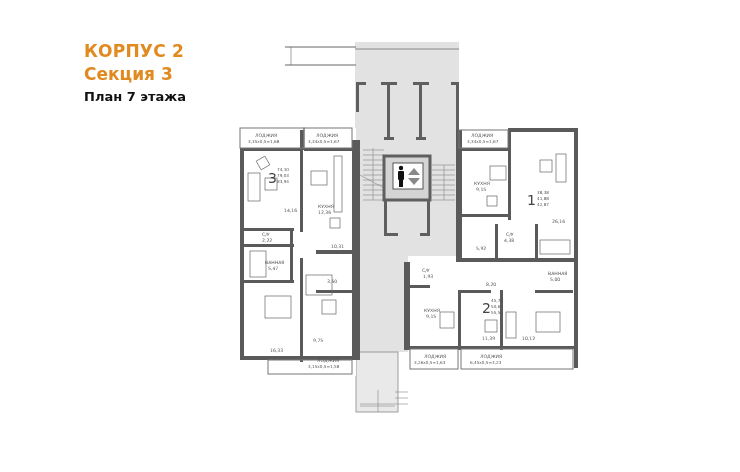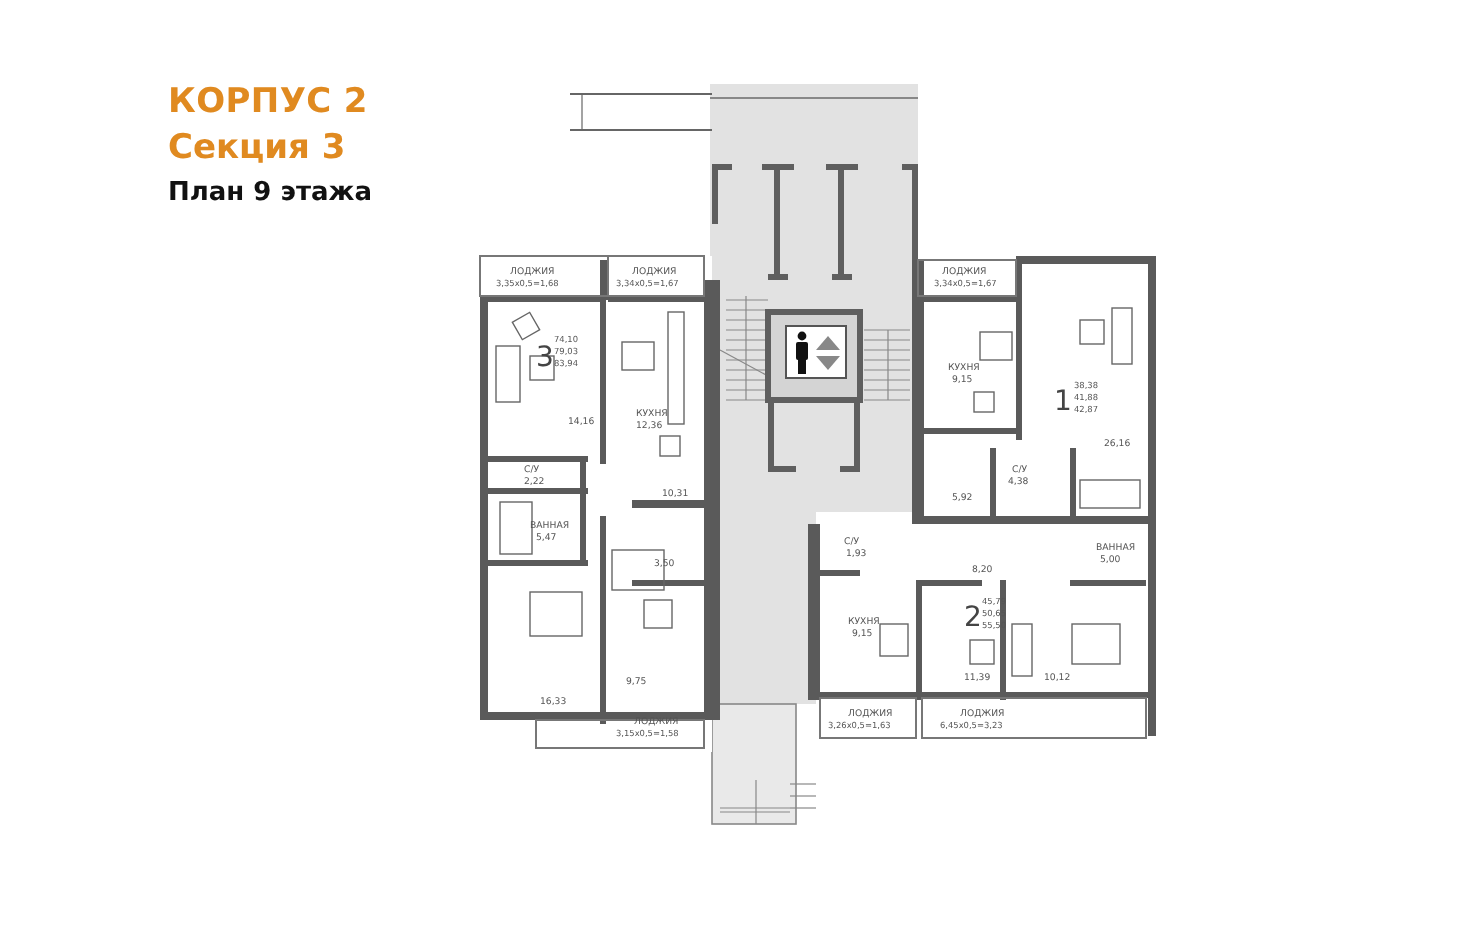--- a/index.html
+++ b/index.html
@@ -12,21 +12,21 @@
     .lbl { font-family: "DejaVu Sans", sans-serif; fill: #555; font-size: 4.6px; }
     .lbl-s { font-family: "DejaVu Sans", sans-serif; fill: #555; font-size: 4.2px; }
     .num { font-family: "DejaVu Sans", sans-serif; fill: #444; font-size: 14px; }
   </style>
 </head>
 <body>
 
 <div class="title-block">
   <div class="t1">КОРПУС 2</div>
   <div class="t2">Секция 3</div>
-  <div class="t3">План 9 этажа</div>
+  <div class="t3">План 7 этажа</div>
 </div>
 
 <svg width="740" height="472" viewBox="0 0 740 472">
 
   <g>
     <rect x="355" y="42" width="104" height="214" fill="#e2e2e2"></rect>
     <rect x="360" y="256" width="48" height="96" fill="#e2e2e2"></rect>
     <rect x="356" y="352" width="42" height="60" fill="#e9e9e9" stroke="#888" stroke-width="0.8"></rect>
 
     <line x1="285" y1="47" x2="356" y2="47" stroke="#666" stroke-width="1"></line>

